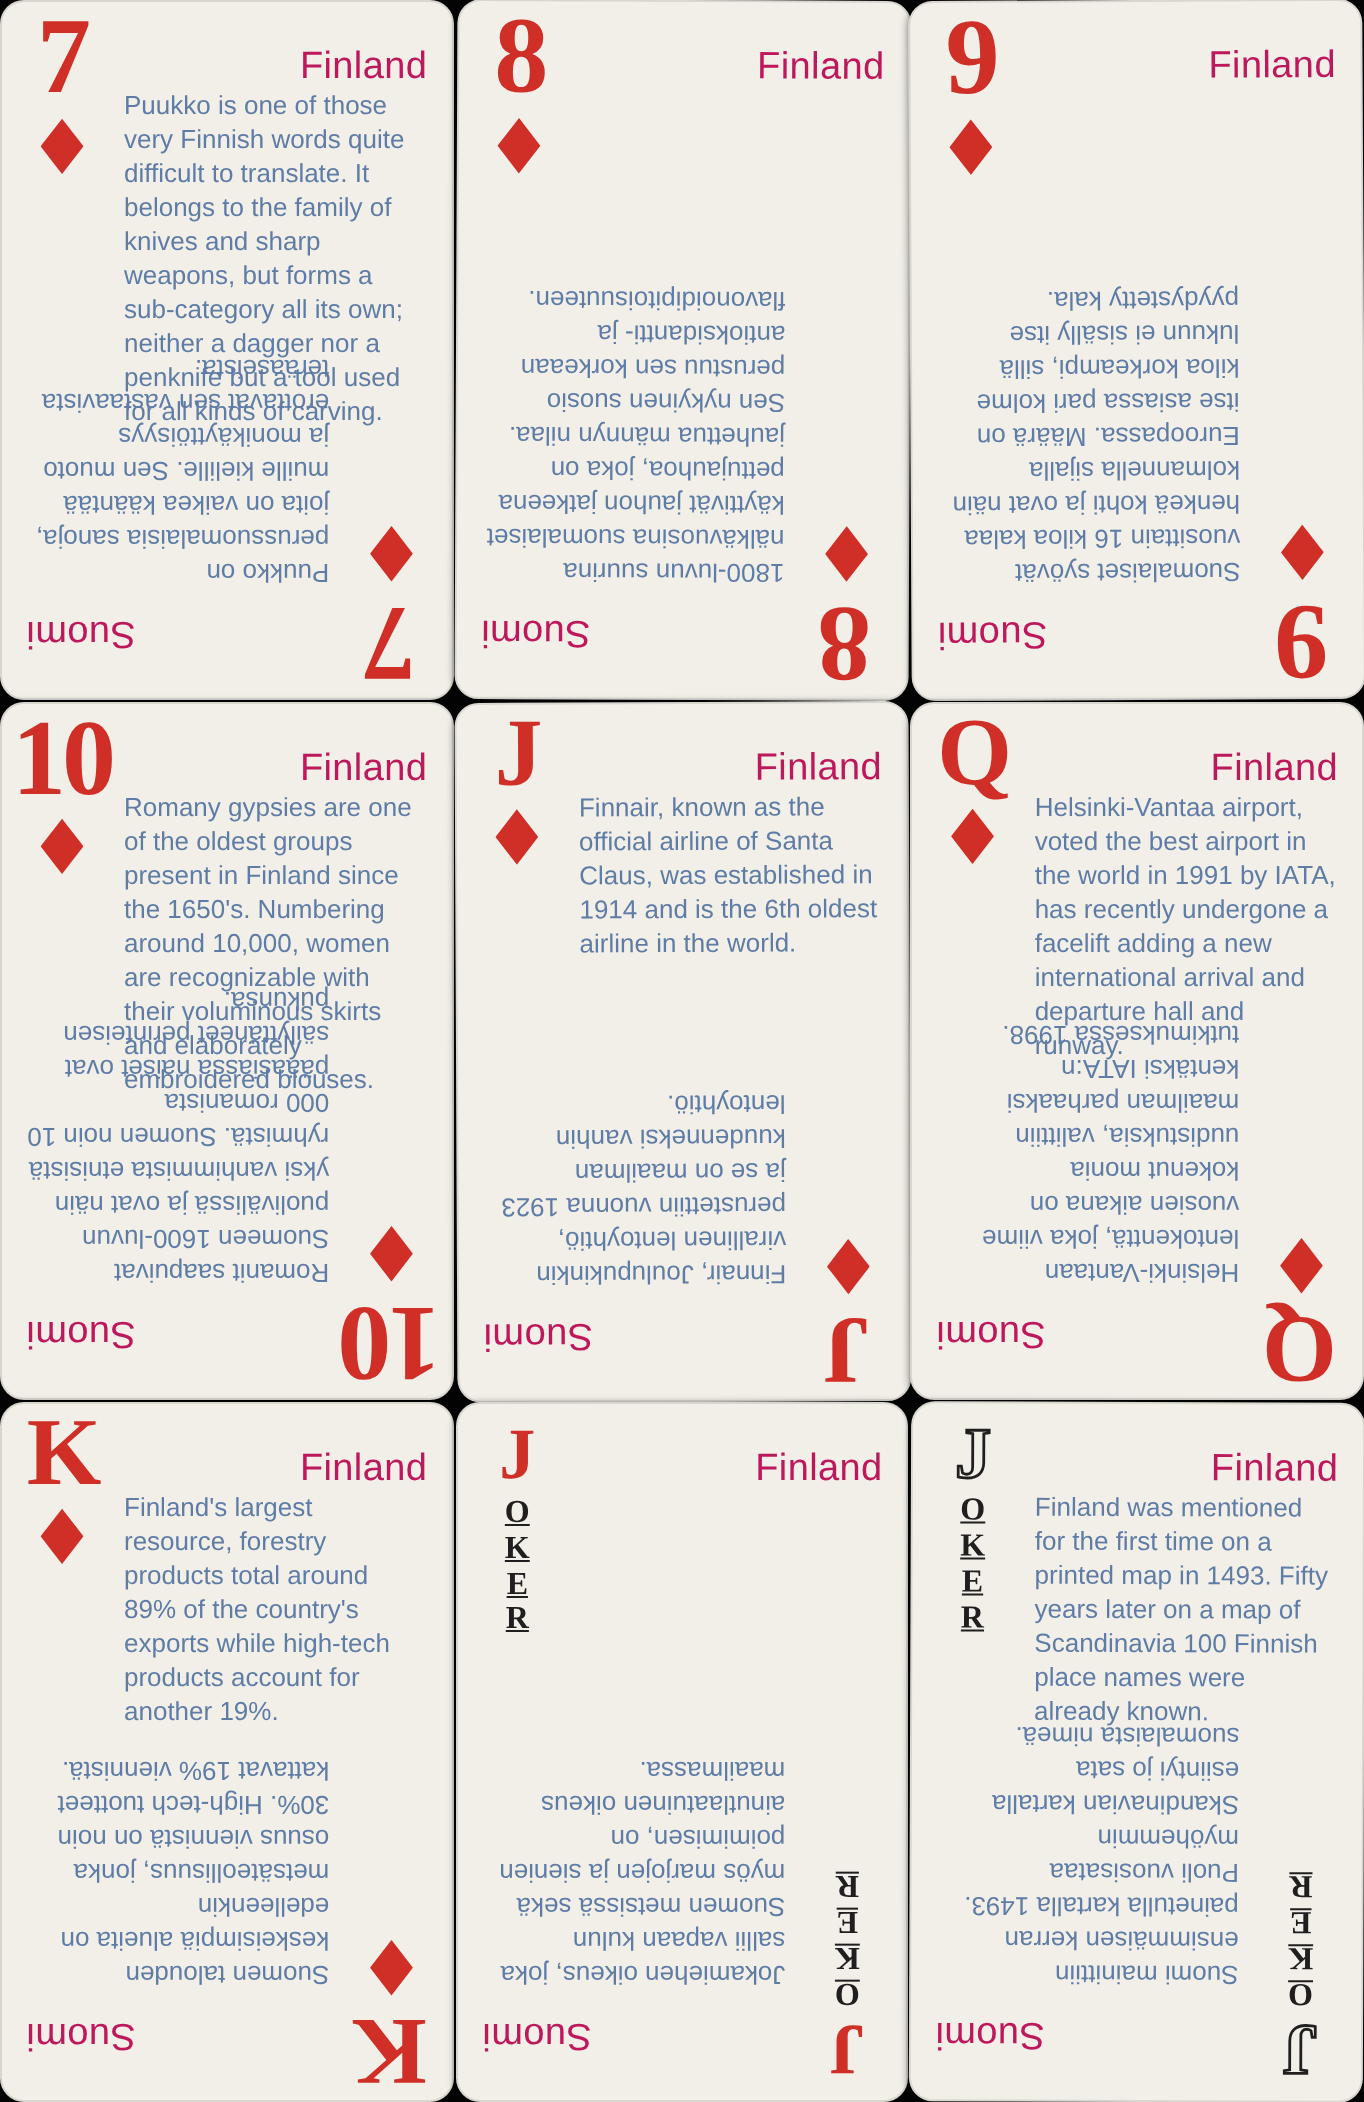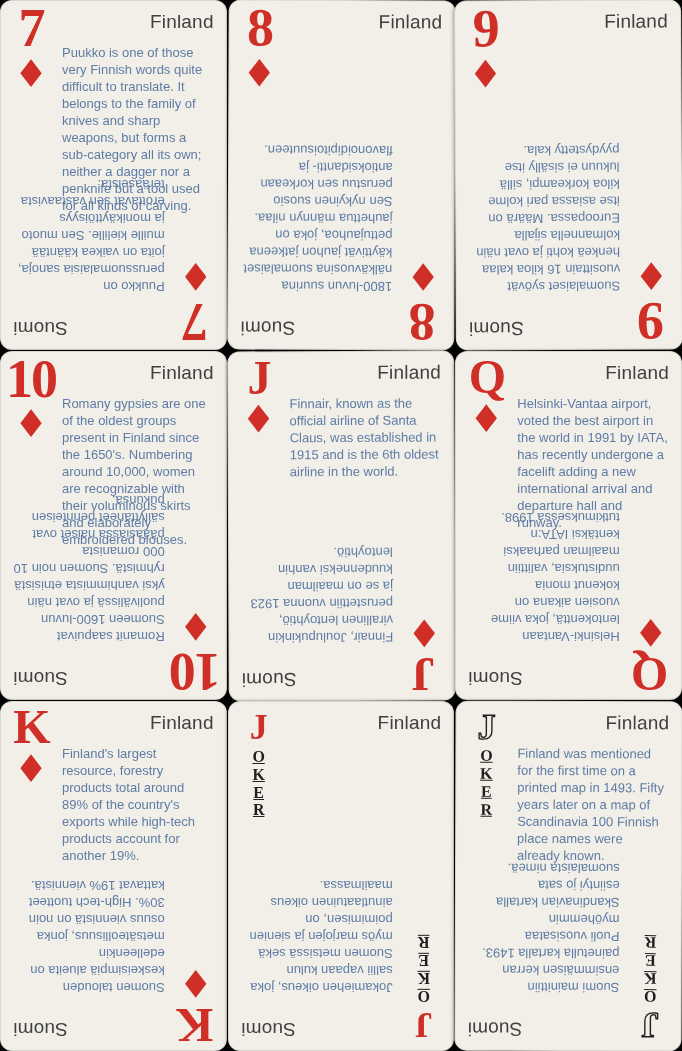--- a/index.html
+++ b/index.html
@@ -51,22 +51,22 @@
     color:rgba(241,239,231,0.9);
     -webkit-text-stroke:1.4px #211e1f;
   }
   .joker-rest{
     display:block;width:16px;margin-top:4px;
     font-family:"Liberation Serif",serif;font-weight:bold;
     font-size:16px;line-height:1.12;color:#211e1f;
     word-break:break-all;text-align:center;letter-spacing:0;text-decoration:underline;
   }
   .title{
-    position:absolute;top:11px;right:13px;
-    font-size:19px;color:#404040;letter-spacing:0.2px;
+    position:absolute;top:23px;right:13px;
+    font-size:19px;color:#be185d;letter-spacing:0.2px;
   }
   .body{
     position:absolute;left:62px;right:13px;margin:0;
     font-size:13px;line-height:17px;color:#5e7ca6;
     text-align:left;
   }
   .half.front .body{top:44px;}
   .half.flip  .body{top:55px;}
 </style>
 </head>
@@ -148,21 +148,21 @@
     </div>
   </div>
 
   <div class="card">
     <div class="half front">
       <div class="corner">
         <span class="rank face">J</span>
         <span class="suit">♦</span>
       </div>
       <div class="title">Finland</div>
-      <p class="body">Finnair, known as the official airline of Santa Claus, was established in 1915 and is the 6th oldest airline in the world.</p>
+      <p class="body">Finnair, known as the official airline of Santa Claus, was established in 1914 and is the 6th oldest airline in the world.</p>
     </div>
     <div class="half flip">
       <div class="corner">
         <span class="rank face">J</span>
         <span class="suit">♦</span>
       </div>
       <div class="title">Suomi</div>
       <p class="body">Finnair, Joulupukinkin virallinen lentoyhtiö, perustettiin vuonna 1923 ja se on maailman kuudenneksi vanhin lentoyhtiö.</p>
     </div>
   </div>

